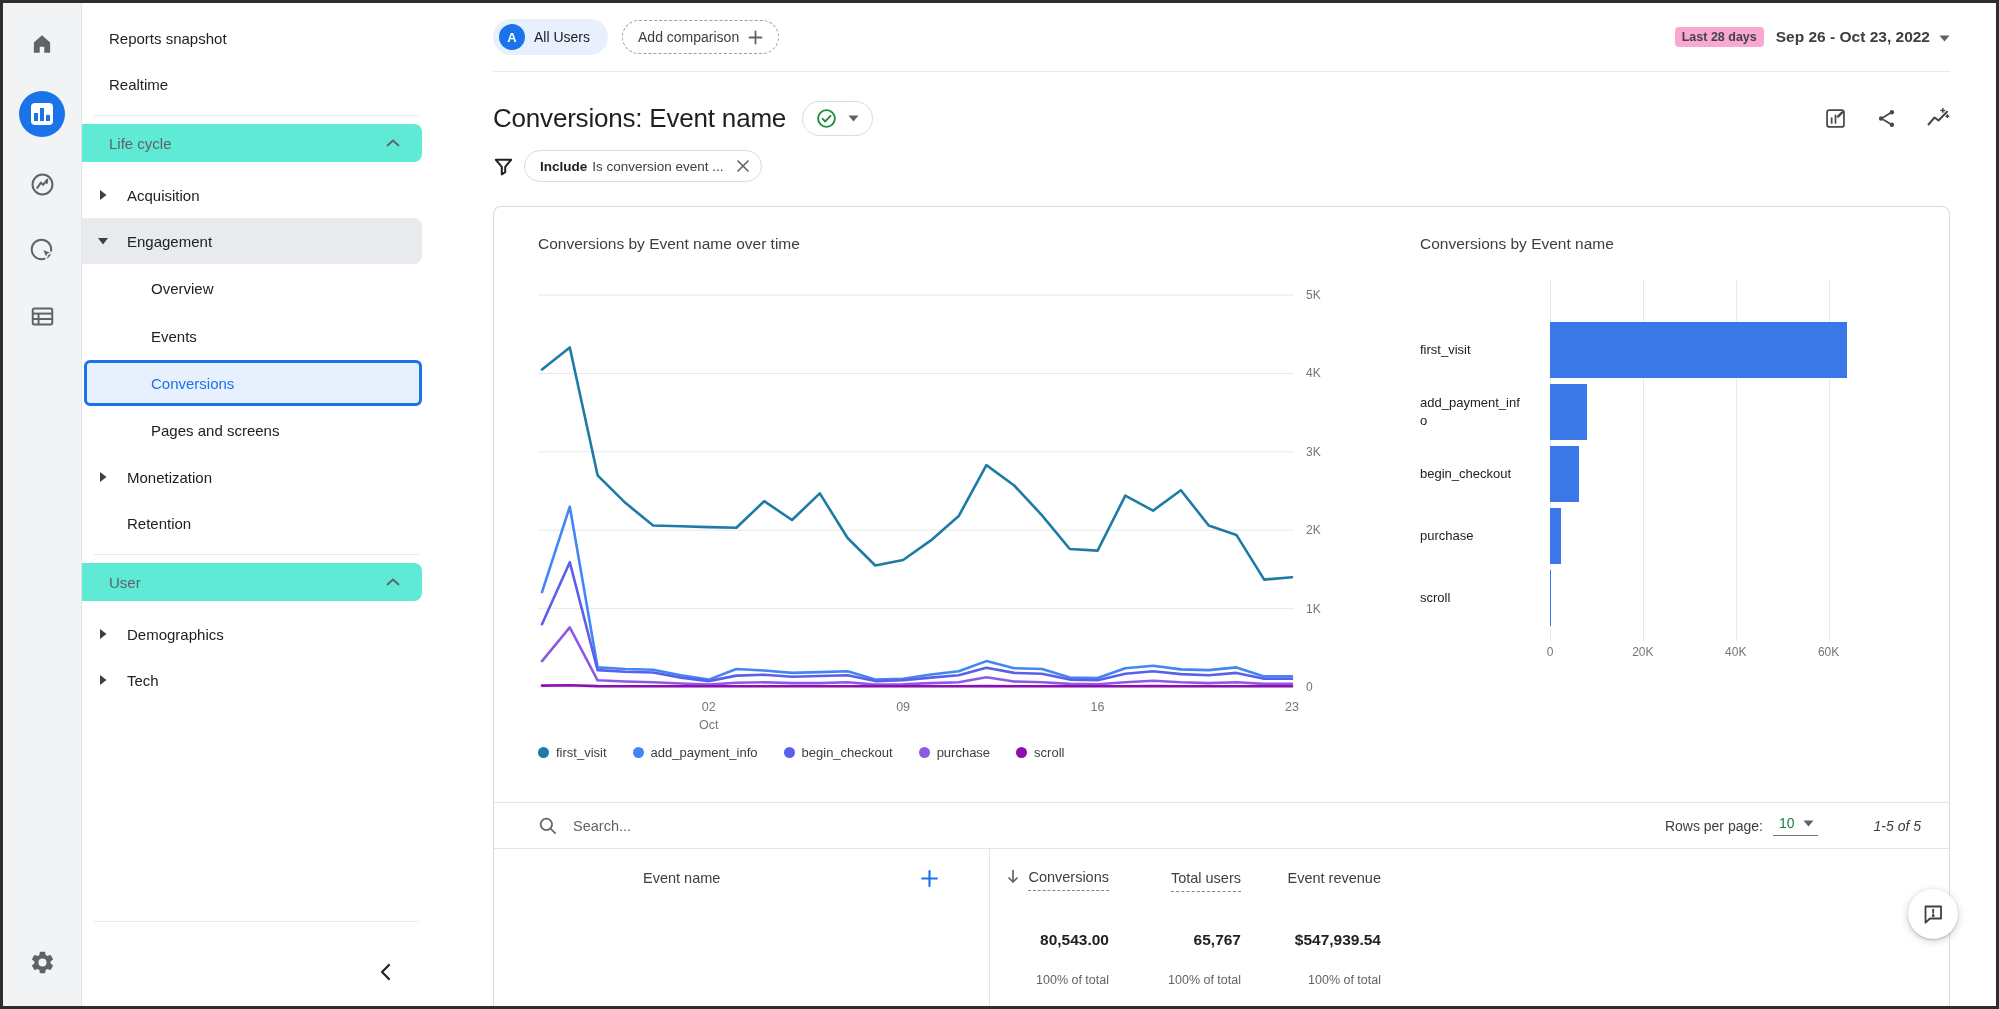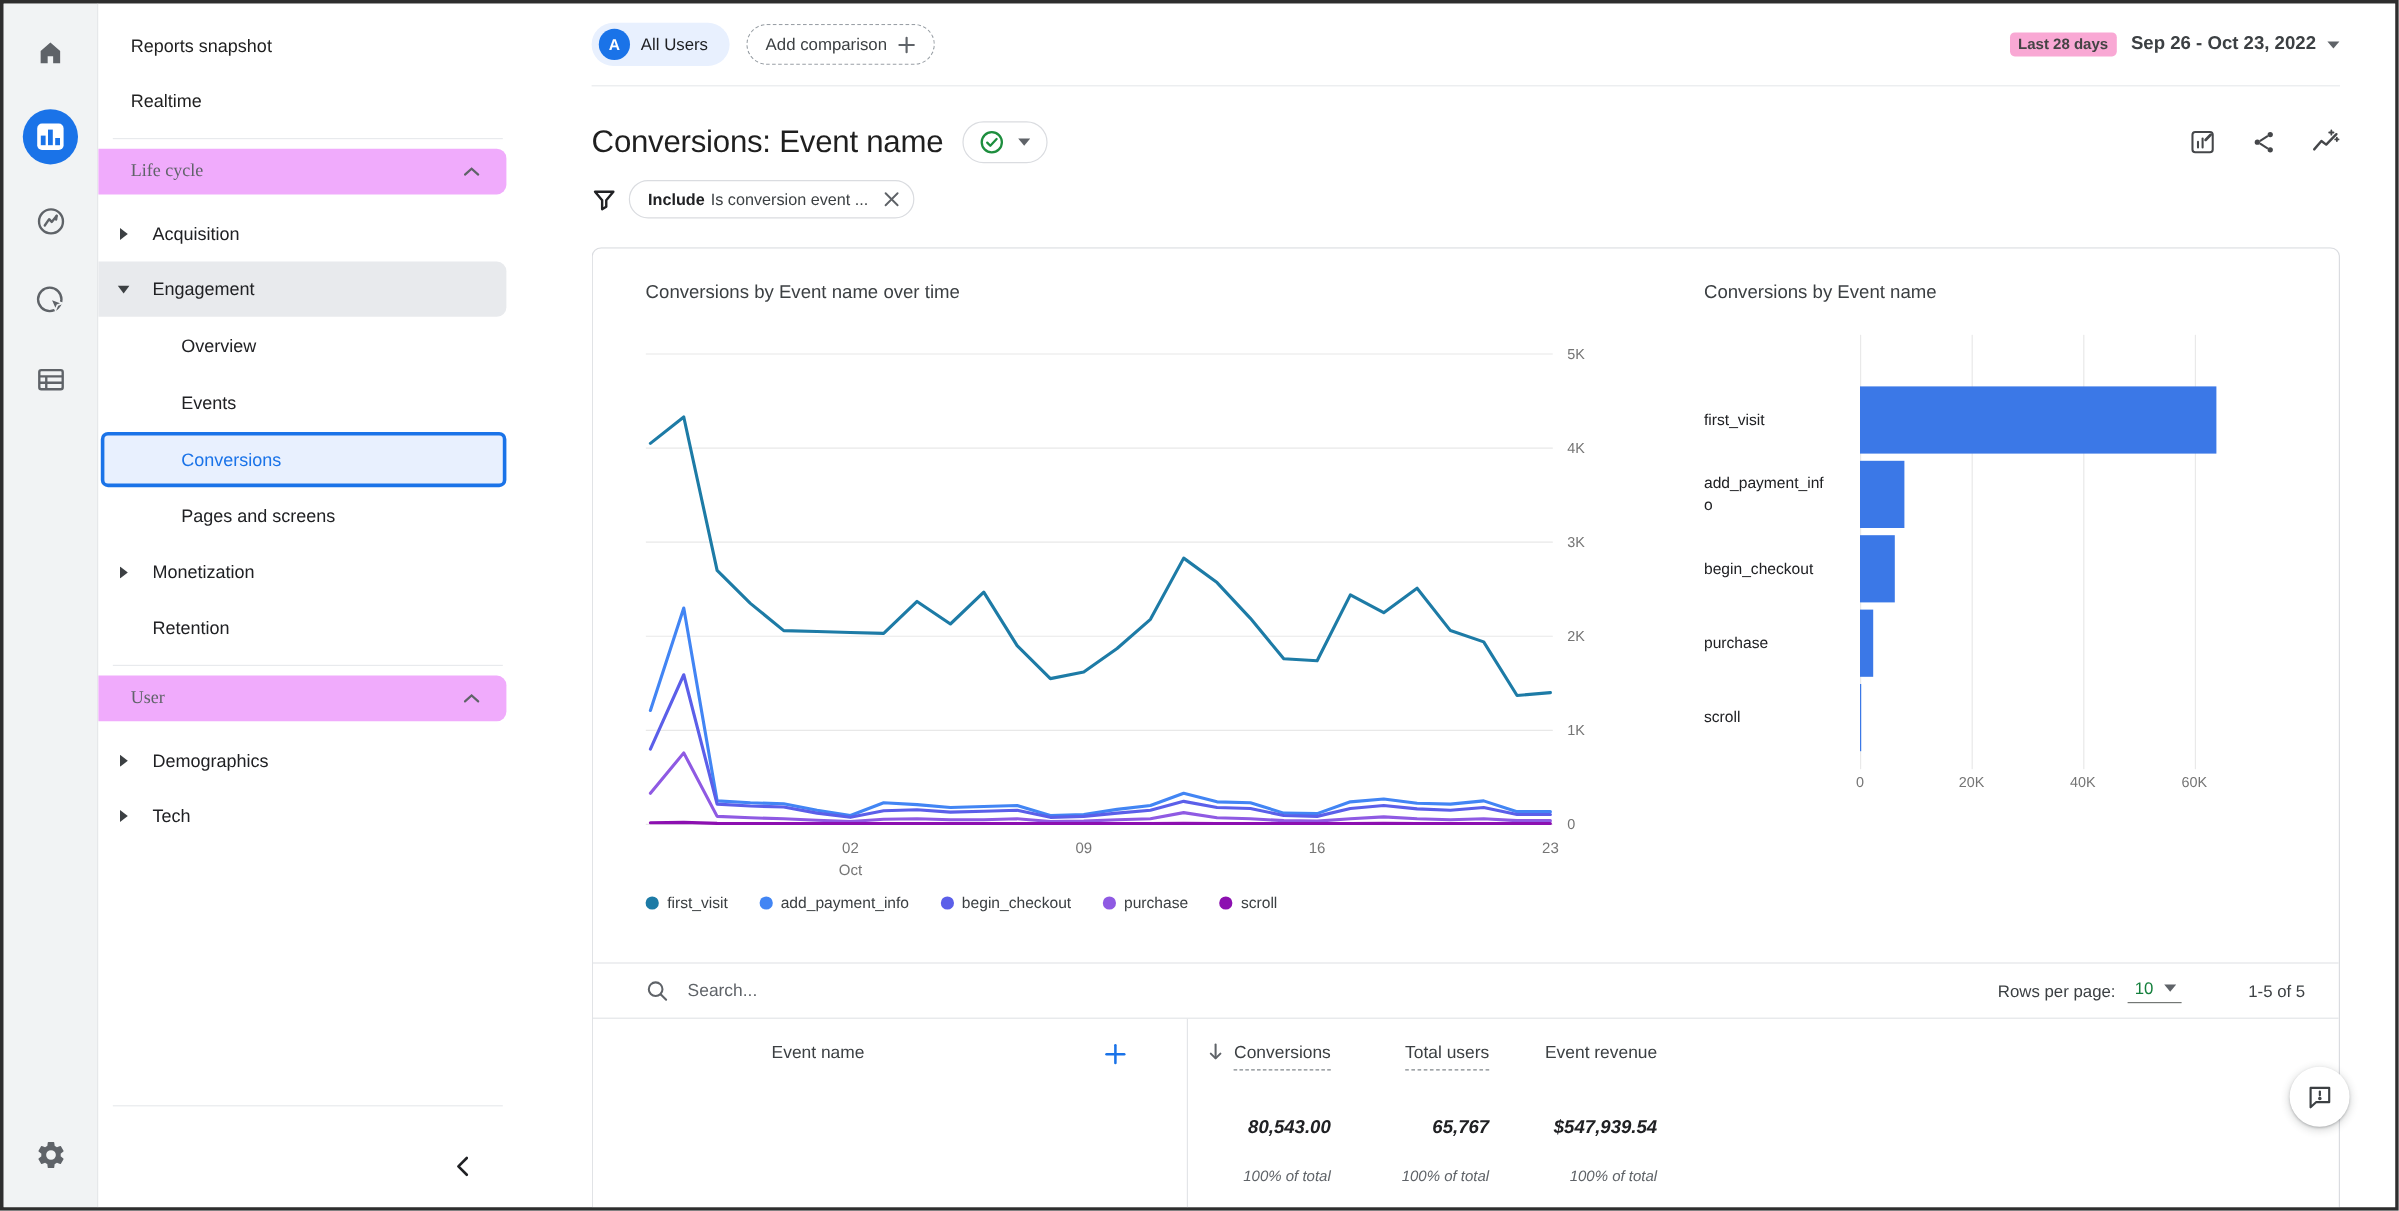--- a/index.html
+++ b/index.html
@@ -19,21 +19,21 @@
   .rail { flex:0 0 79px; width:79px; background:#f1f3f4; border-right:1px solid #e3e5e8; position:relative; }
   .rail-btn { position:absolute; left:0; width:78px; display:flex; justify-content:center; cursor:pointer; }
   .rail-active-circle { width:46px; height:46px; border-radius:50%; background:#1a73e8; display:flex; align-items:center; justify-content:center; }
   .rail-white-sq { width:22px; height:22px; background:#fff; border-radius:4px; display:flex; align-items:flex-end; justify-content:center; gap:2.5px; padding-bottom:4px; }
   .rail-white-sq span { width:3.5px; background:#1a73e8; display:block; }
 
   
   .sidebar { flex:0 0 409px; width:409px; background:#fff; position:relative; padding-top:12px; }
   .sb-top { height:46px; display:flex; align-items:center; padding-left:27px; font-size:15px; color:#1f1f1f; cursor:pointer; }
   .sb-divider { height:1px; background:#e8eaed; margin:8px 0 8px 12px; width:325px; }
-  .sb-header { height:38px; width:340px; background:#f0abfc; border-radius:0 8px 8px 0; display:flex; align-items:center; padding-left:27px; font-size:15px; color:#5f6368; margin:4px 0 10px 0; cursor:pointer;font-family:Liberation Serif, serif; }
+  .sb-header { height:38px; width:340px; background:#5eead4; border-radius:0 8px 8px 0; display:flex; align-items:center; padding-left:27px; font-size:15px; color:#5f6368; margin:4px 0 10px 0; cursor:pointer; }
   .sb-header .chev { margin-left:auto; margin-right:22px; display:flex; }
   .sb-parent { height:46px; width:340px; display:flex; align-items:center; padding-left:13px; font-size:15px; color:#202124; cursor:pointer; }
   .sb-parent .tri { width:16px; display:flex; justify-content:center; }
   .sb-parent .lbl { margin-left:16px; }
   .sb-parent.current { background:#e8eaed; border-radius:0 8px 8px 0; }
   .sb-child { height:48px; display:flex; align-items:center; padding-left:69px; font-size:15px; color:#202124; cursor:pointer; }
   .sb-selected { height:46px; width:338px; margin-left:2px; border:3px solid #1a73e8; border-radius:6px; background:#e8f0fe; display:flex; align-items:center; padding-left:64px; font-size:15px; font-weight:500; color:#1a73e8; cursor:pointer; }
   .sb-bottom-divider { position:absolute; bottom:84px; left:12px; width:325px; height:1px; background:#e8eaed; }
   .sb-collapse { position:absolute; bottom:24px; left:296px; cursor:pointer; display:flex; }
 
@@ -82,31 +82,31 @@
   .bc-axis { margin-left:130px; position:relative; height:24px; }
   .bc-tick { position:absolute; top:4px; transform:translateX(-50%); font-size:12px; color:#757575; }
 
   .table-sec { border-top:1px solid #e3e5e8; position:relative; height:205px; }
   .vline { position:absolute; left:495px; top:46px; bottom:0; width:1px; background:#e3e5e8; }
   .search-row { height:46px; display:flex; align-items:center; padding:0 28px 0 44px; border-bottom:1px solid #e3e5e8; }
   .search-row input { border:none; outline:none; font-size:14.5px; color:#7f1d1d; width:420px; margin-left:14px; font-family:"Liberation Sans", sans-serif; }
   .search-row input::placeholder { color:#5f6368; }
   .rpp { margin-left:auto; display:flex; align-items:center; font-size:14px; color:#3c4043; }
   .rpp-value { display:inline-flex; align-items:center; gap:8px; border-bottom:1px solid #747775; padding:0 4px 4px 6px; margin-left:10px; cursor:pointer; font-size:14px; color:#15803d; }
-  .pagination { margin-left:56px; font-size:14px; color:#3c4043; }
+  .pagination { margin-left:56px; font-size:14px; color:#3c4043;font-style:italic; }
 
   .tgrid { display:grid; grid-template-columns:495px 120px 132px 140px 1fr; }
   .thead { height:58px; align-items:center; }
   .th-dim { display:flex; align-items:center; padding-left:149px; font-size:14.5px; color:#3c4043; font-weight:500; }
   .th-plus { margin-left:auto; margin-right:50px; display:flex; cursor:pointer; }
   .th-num { text-align:right; font-size:14.5px; color:#3c4043; font-weight:500; white-space:nowrap; }
   .th-underline { border-bottom:1px dashed #80868b; padding-bottom:5px; }
   .sort-arrow { display:inline-block; vertical-align:-2px; margin-right:4px; }
   .trow-total { padding-top:24px; }
-  .td-num { text-align:right;font-style:italic; }
+  .td-num { text-align:right; }
   .td-val { font-size:15.5px; font-weight:700; color:#202124; }
   .td-sub { font-size:12.5px; color:#5f6368; margin-top:24px; }
 
   .fab { position:absolute; right:38px; top:886px; width:50px; height:50px; border-radius:50%; background:#fff;
          box-shadow:0 1px 2px rgba(60,64,67,.3), 0 2px 6px 2px rgba(60,64,67,.15);
          display:flex; align-items:center; justify-content:center; cursor:pointer; z-index:5; }
 </style>
 </head>
 <body>
 

